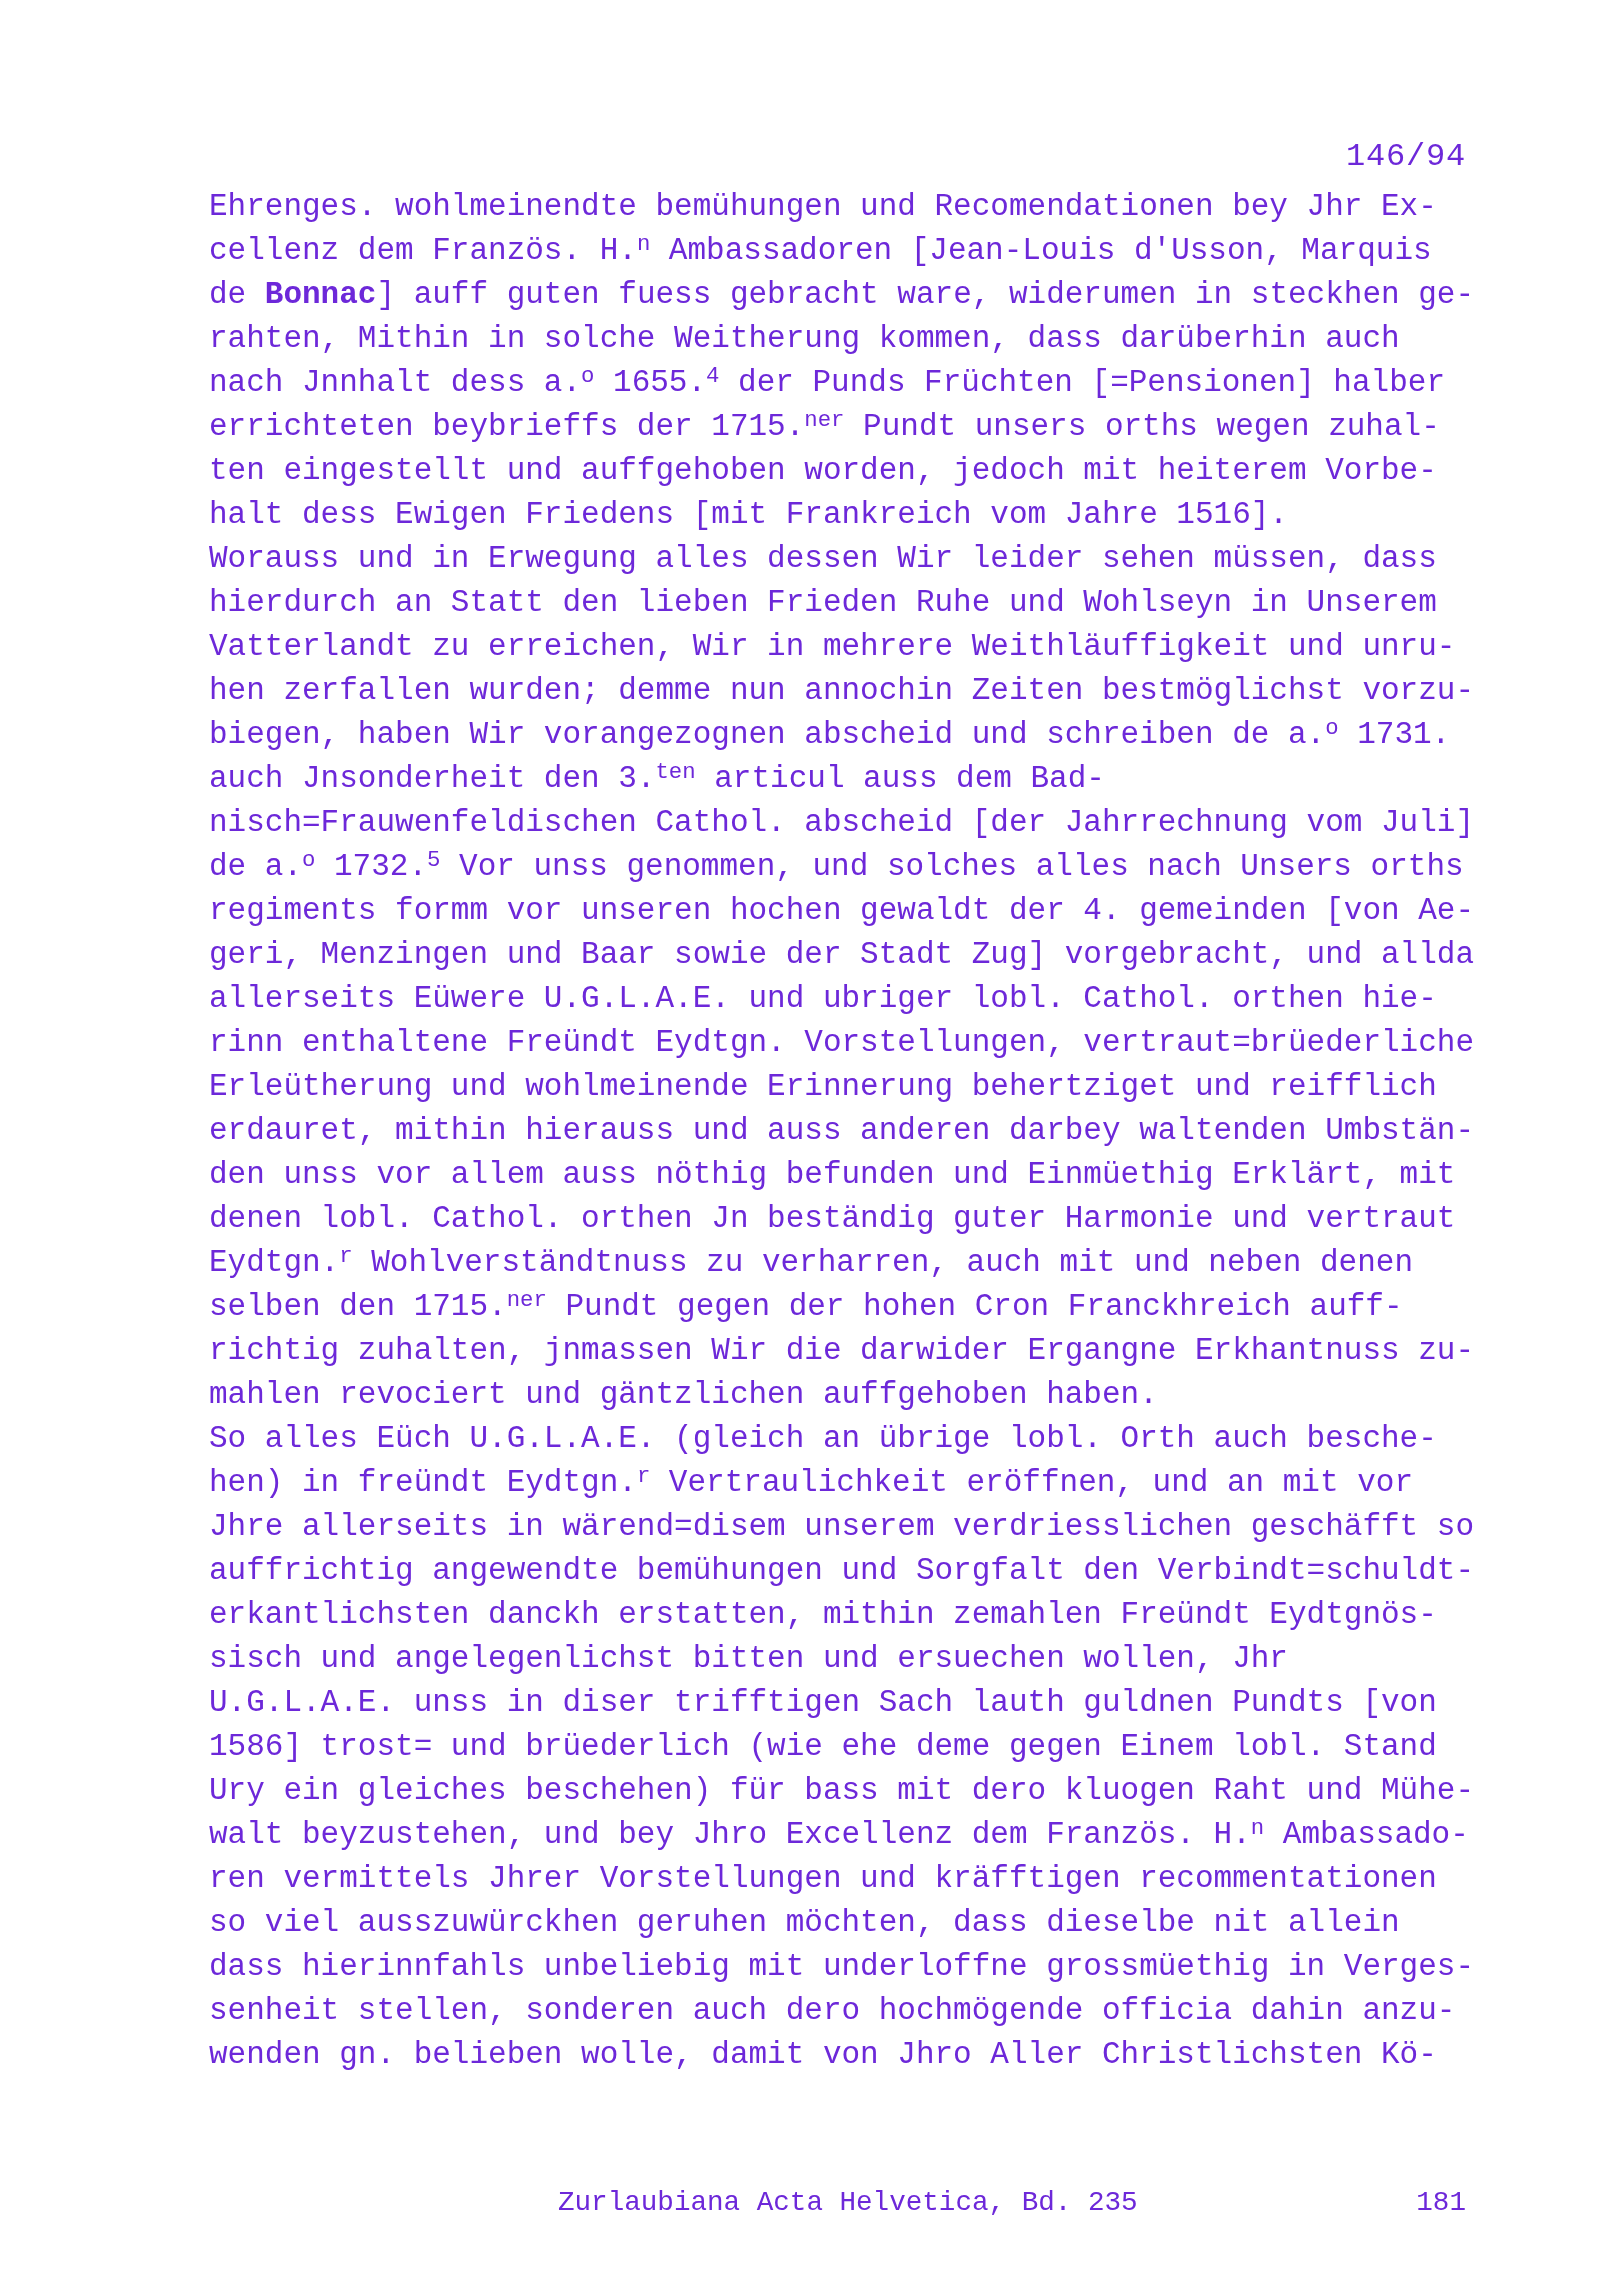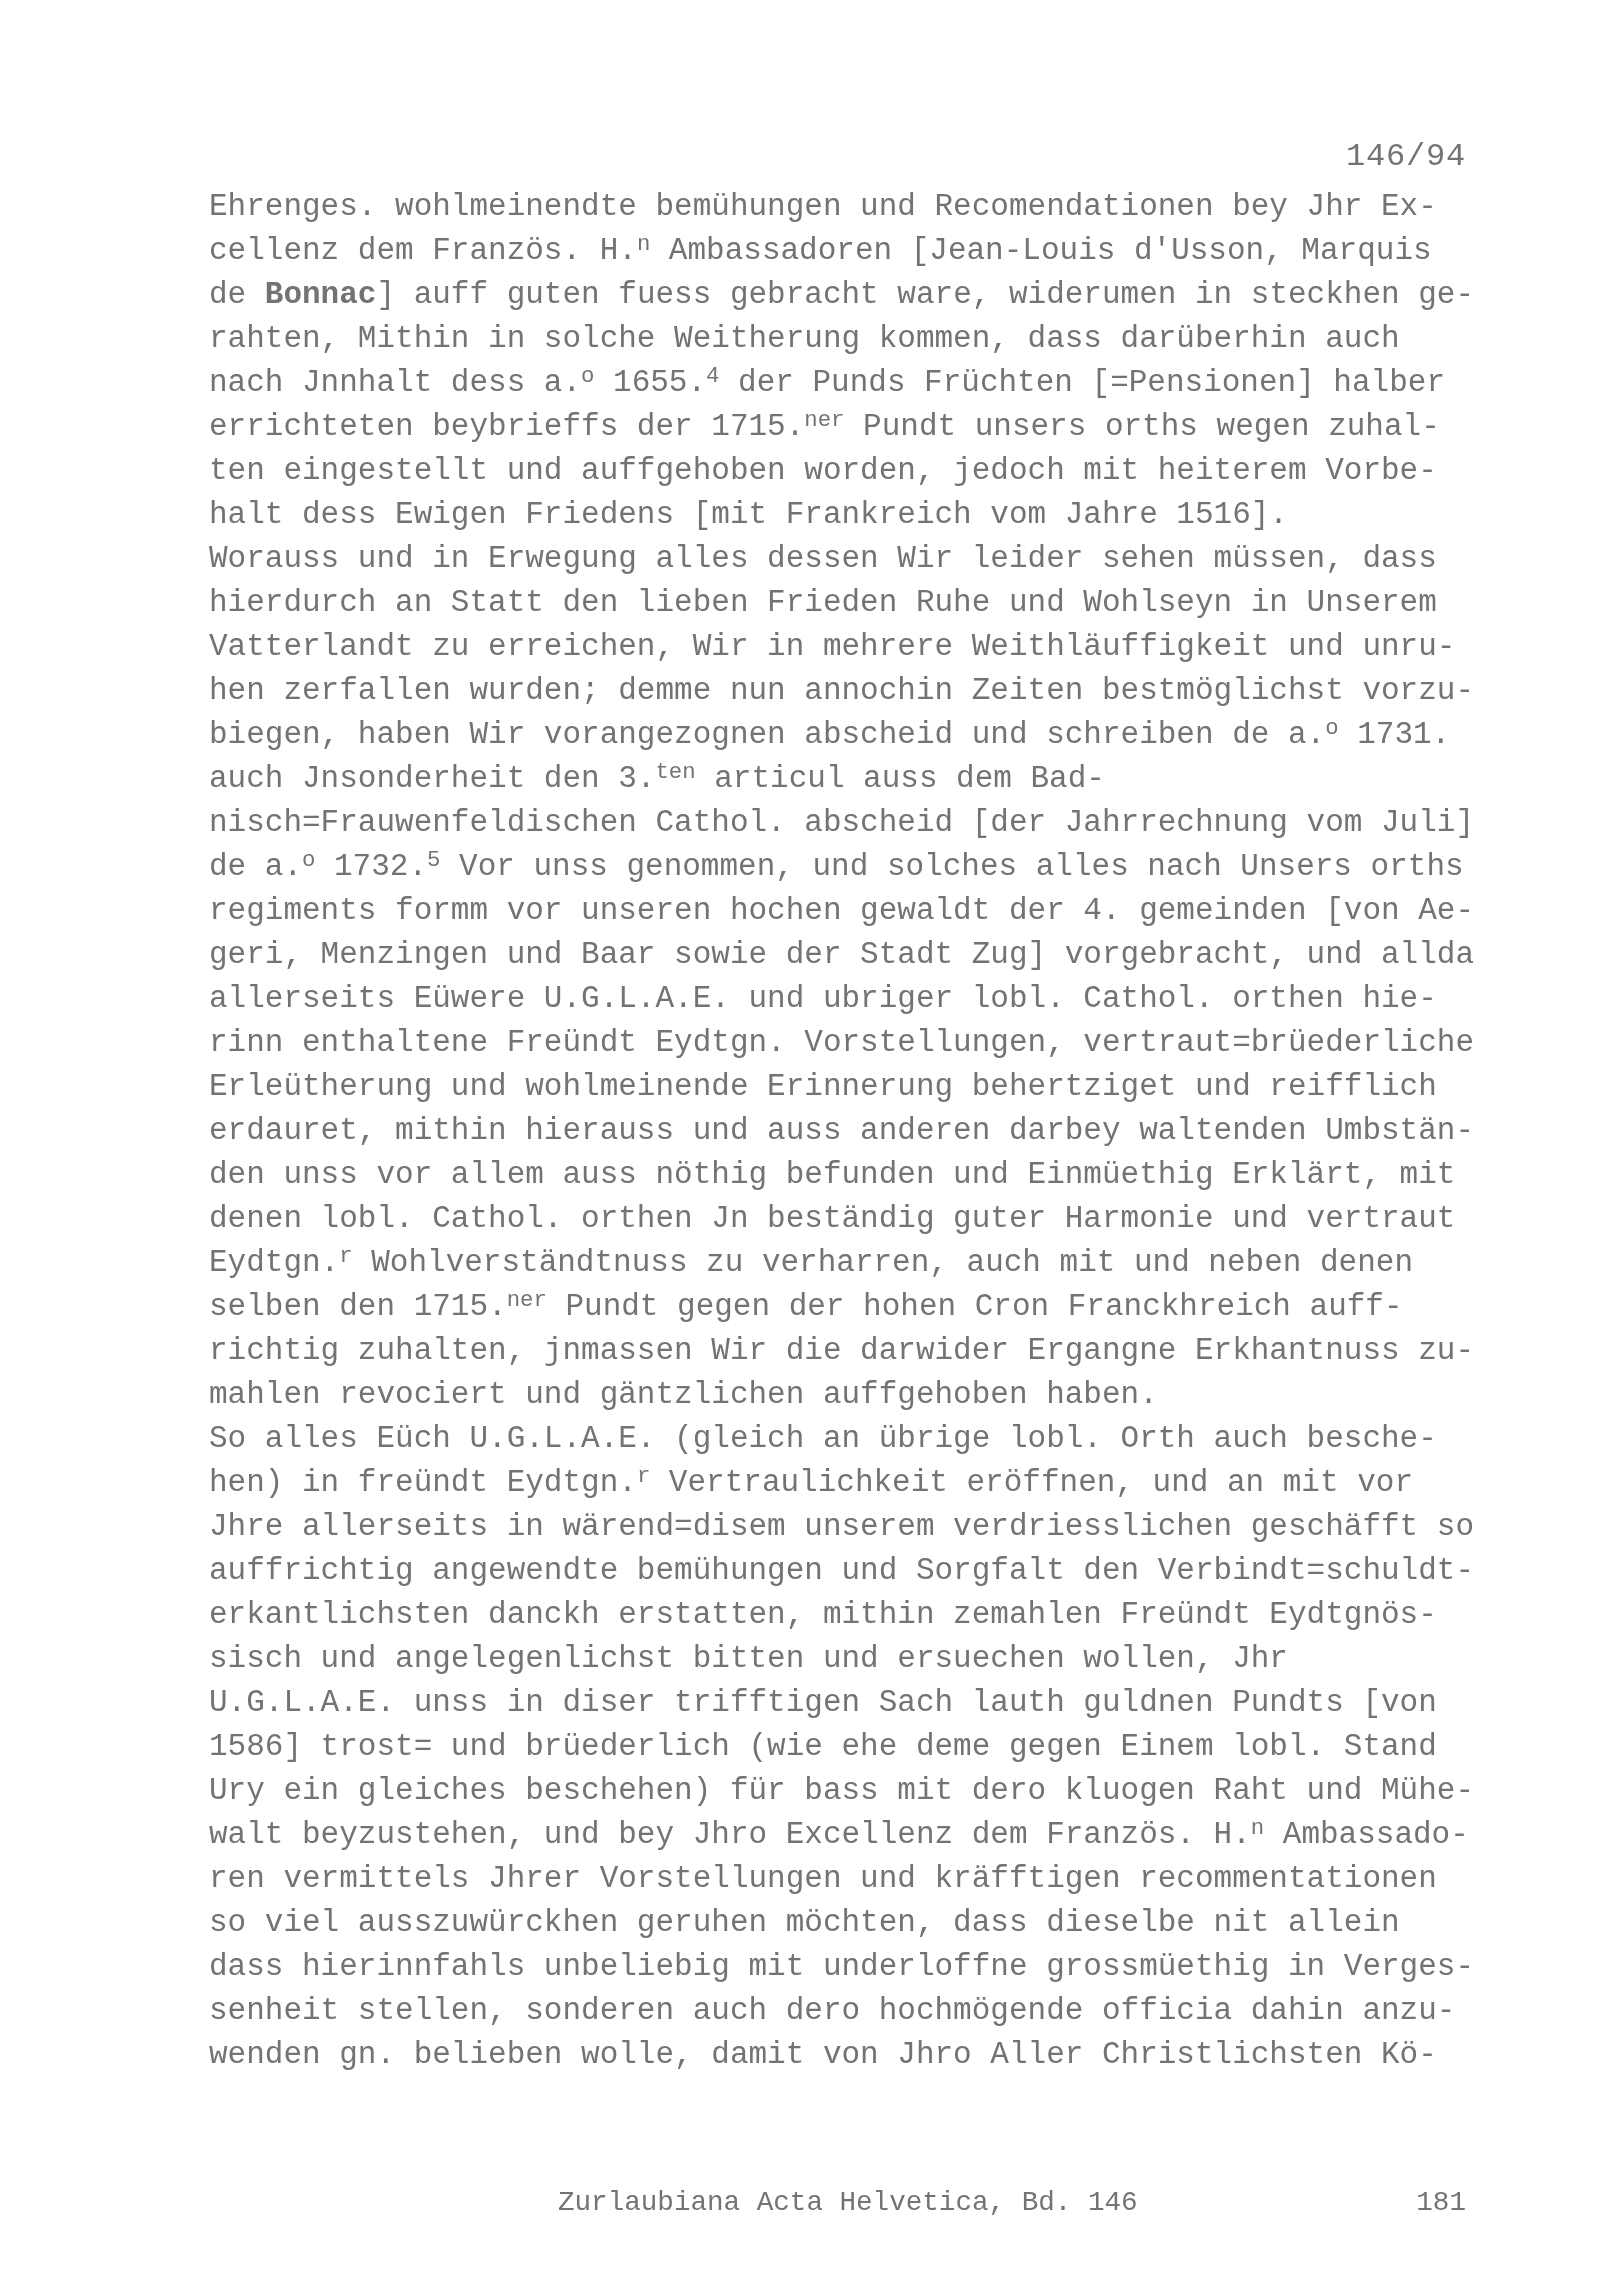--- a/index.html
+++ b/index.html
@@ -5,21 +5,21 @@
   html, body {
     margin: 0;
     padding: 0;
     background: #e8e8e8;
   }
   .page {
     position: relative;
     width: 1622px;
     height: 2295px;
     background: #ffffff;
-    color: #737373;
+    color: #6d28d9;
     font-family: "Liberation Mono", "DejaVu Sans Mono", monospace;
     overflow: hidden;
   }
   .page-number-top {
     position: absolute;
     top: 138px;
     right: 156px;
     font-size: 32px;
     font-style: normal;
     letter-spacing: 0.8px;
@@ -65,18 +65,18 @@
 </style>
 </head>
 <body>
 
 <div class="page">
 
   <div class="page-number-top">146/94</div>
 
   <div class="body-text"><div class="line"><span>Ehrenges. wohlmeinendte bemühungen und Recomendationen bey Jhr Ex-</span></div><div class="line"><span>cellenz dem Französ. H.</span><span class="sup">n</span><span> Ambassadoren [Jean-Louis d'Usson, Marquis</span></div><div class="line"><span>de </span><span class="bold">Bonnac</span><span>] auff guten fuess gebracht ware, widerumen in steckhen ge-</span></div><div class="line"><span>rahten, Mithin in solche Weitherung kommen, dass darüberhin auch</span></div><div class="line"><span>nach Jnnhalt dess a.</span><span class="sup">o</span><span> 1655.</span><span class="sup">4</span><span> der Punds Früchten [=Pensionen] halber</span></div><div class="line"><span>errichteten beybrieffs der 1715.</span><span class="sup">ner</span><span> Pundt unsers orths wegen zuhal-</span></div><div class="line"><span>ten eingestellt und auffgehoben worden, jedoch mit heiterem Vorbe-</span></div><div class="line"><span>halt dess Ewigen Friedens [mit Frankreich vom Jahre 1516].</span></div><div class="line"><span>Worauss und in Erwegung alles dessen Wir leider sehen müssen, dass</span></div><div class="line"><span>hierdurch an Statt den lieben Frieden Ruhe und Wohlseyn in Unserem</span></div><div class="line"><span>Vatterlandt zu erreichen, Wir in mehrere Weithläuffigkeit und unru-</span></div><div class="line"><span>hen zerfallen wurden; demme nun annochin Zeiten bestmöglichst vorzu-</span></div><div class="line"><span>biegen, haben Wir vorangezognen abscheid und schreiben de a.</span><span class="sup">o</span><span> 1731.</span></div><div class="line"><span>auch Jnsonderheit den 3.</span><span class="sup">ten</span><span> articul auss dem Bad-</span></div><div class="line"><span>nisch=Frauwenfeldischen Cathol. abscheid [der Jahrrechnung vom Juli]</span></div><div class="line"><span>de a.</span><span class="sup">o</span><span> 1732.</span><span class="sup">5</span><span> Vor unss genommen, und solches alles nach Unsers orths</span></div><div class="line"><span>regiments formm vor unseren hochen gewaldt der 4. gemeinden [von Ae-</span></div><div class="line"><span>geri, Menzingen und Baar sowie der Stadt Zug] vorgebracht, und allda</span></div><div class="line"><span>allerseits Eüwere U.G.L.A.E. und ubriger lobl. Cathol. orthen hie-</span></div><div class="line"><span>rinn enthaltene Freündt Eydtgn. Vorstellungen, vertraut=brüederliche</span></div><div class="line"><span>Erleütherung und wohlmeinende Erinnerung behertziget und reifflich</span></div><div class="line"><span>erdauret, mithin hierauss und auss anderen darbey waltenden Umbstän-</span></div><div class="line"><span>den unss vor allem auss nöthig befunden und Einmüethig Erklärt, mit</span></div><div class="line"><span>denen lobl. Cathol. orthen Jn beständig guter Harmonie und vertraut</span></div><div class="line"><span>Eydtgn.</span><span class="sup">r</span><span> Wohlverständtnuss zu verharren, auch mit und neben denen</span></div><div class="line"><span>selben den 1715.</span><span class="sup">ner</span><span> Pundt gegen der hohen Cron Franckhreich auff-</span></div><div class="line"><span>richtig zuhalten, jnmassen Wir die darwider Ergangne Erkhantnuss zu-</span></div><div class="line"><span>mahlen revociert und gäntzlichen auffgehoben haben.</span></div><div class="line"><span>So alles Eüch U.G.L.A.E. (gleich an übrige lobl. Orth auch besche-</span></div><div class="line"><span>hen) in freündt Eydtgn.</span><span class="sup">r</span><span> Vertraulichkeit eröffnen, und an mit vor</span></div><div class="line"><span>Jhre allerseits in wärend=disem unserem verdriesslichen geschäfft so</span></div><div class="line"><span>auffrichtig angewendte bemühungen und Sorgfalt den Verbindt=schuldt-</span></div><div class="line"><span>erkantlichsten danckh erstatten, mithin zemahlen Freündt Eydtgnös-</span></div><div class="line"><span>sisch und angelegenlichst bitten und ersuechen wollen, Jhr</span></div><div class="line"><span>U.G.L.A.E. unss in diser trifftigen Sach lauth guldnen Pundts [von</span></div><div class="line"><span>1586] trost= und brüederlich (wie ehe deme gegen Einem lobl. Stand</span></div><div class="line"><span>Ury ein gleiches beschehen) für bass mit dero kluogen Raht und Mühe-</span></div><div class="line"><span>walt beyzustehen, und bey Jhro Excellenz dem Französ. H.</span><span class="sup">n</span><span> Ambassado-</span></div><div class="line"><span>ren vermittels Jhrer Vorstellungen und kräfftigen recommentationen</span></div><div class="line"><span>so viel ausszuwürckhen geruhen möchten, dass dieselbe nit allein</span></div><div class="line"><span>dass hierinnfahls unbeliebig mit underloffne grossmüethig in Verges-</span></div><div class="line"><span>senheit stellen, sonderen auch dero hochmögende officia dahin anzu-</span></div><div class="line"><span>wenden gn. belieben wolle, damit von Jhro Aller Christlichsten Kö-</span></div></div>
 
-  <div class="footer-source">Zurlaubiana Acta Helvetica, Bd. 146</div>
+  <div class="footer-source">Zurlaubiana Acta Helvetica, Bd. 235</div>
 
   <div class="footer-page-number">181</div>
 
 </div>
 
 
 </body></html>

